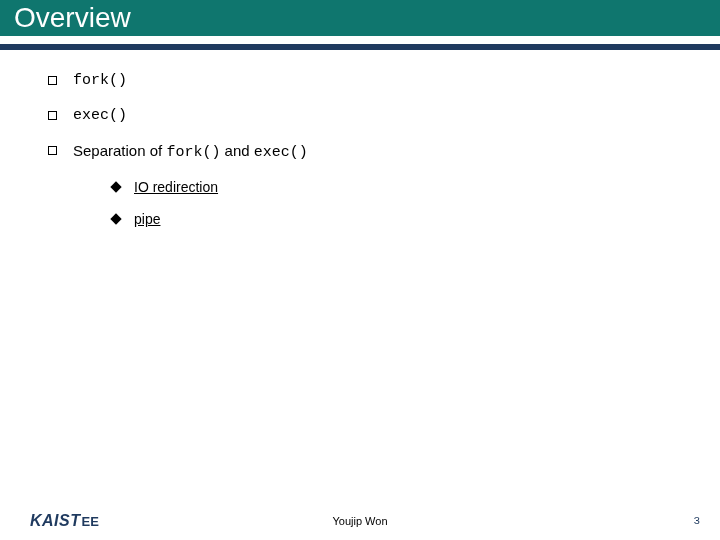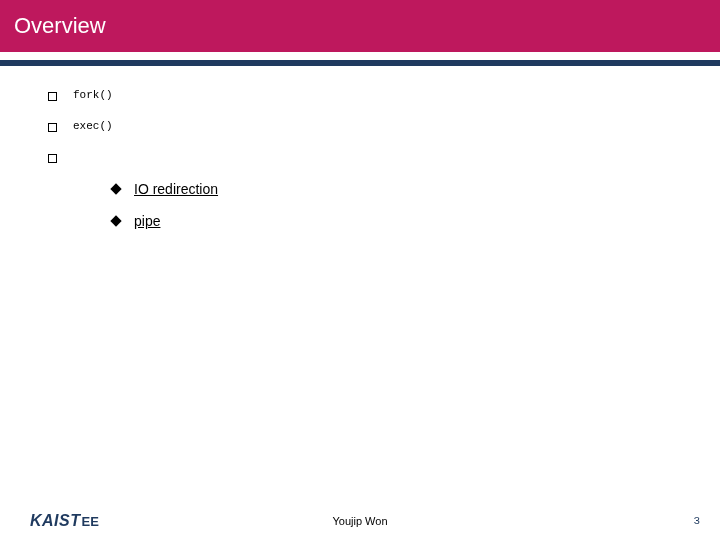--- a/index.html
+++ b/index.html
@@ -1,22 +1,22 @@
 <!DOCTYPE html>
 <html><head>
 <meta charset="utf-8">
 <style>
   * { box-sizing: border-box; margin: 0; padding: 0; }
   html, body { width: 720px; height: 540px; font-family: Arial, Helvetica, sans-serif; background: #fff; color: #000; }
   .slide { position: relative; width: 720px; height: 540px; }
-  .title-bar { background: #be185d; color: #fff; height: 52px; display: flex; align-items: center; padding-left: 14px; font-size: 22px; }
+  .title-bar { background: #0f766e; color: #fff; height: 36px; display: flex; align-items: center; padding-left: 14px; font-size: 28px; }
   .white-gap { height: 8px; }
   .accent-bar { background: #1f3a5f; height: 6px; }
   .content { padding: 22px 48px 0 48px; }
-  .item { display: flex; align-items: center; margin-bottom: 18px; font-size: 11px; }
+  .item { display: flex; align-items: flex-start; margin-bottom: 18px; font-size: 15px; }
   .sq-bullet { width: 9px; height: 9px; border: 1.5px solid #000; margin-top: 4px; margin-right: 16px; flex-shrink: 0; }
   .mono { font-family: "Courier New", Courier, monospace; }
   .sublist { padding-left: 64px; margin-top: 4px; text-decoration: underline; }
   .subitem { display: flex; align-items: flex-start; margin-bottom: 16px; font-size: 14px; }
   .diamond { width: 8px; height: 8px; background: #000; transform: rotate(45deg); margin-top: 4px; margin-right: 14px; flex-shrink: 0; }
   .footer { position: absolute; bottom: 10px; left: 0; width: 100%; display: flex; align-items: center; justify-content: space-between; padding: 0 20px 0 30px; }
   .logo { font-family: Arial, sans-serif; font-weight: 900; font-size: 16px; letter-spacing: 0.5px; color: #1f3a5f; font-style: italic; }
   .logo .ee { font-style: normal; font-weight: 700; font-size: 13px; letter-spacing: 0; margin-left: 1px; }
   .author { font-family: Liberation Sans, sans-serif; font-size: 11px; color: #000; position: absolute; left: 50%; transform: translateX(-50%); }
   .pagenum { font-family: "Courier New", Courier, monospace; font-size: 11px; color: #1f3a5f; }
@@ -40,20 +40,23 @@
     </div>
 
     <div class="item">
       <span class="sq-bullet"></span>
       <span class="mono">exec()</span>
     </div>
 
 
     <div class="item">
       <span class="sq-bullet"></span>
+      <span class="mixed-text">
+        <span style="font-weight:400;">Separation of </span><span class="mono">fork()</span><span> and </span><span class="mono">exec()</span>
+      </span>
     </div>
 
     <div class="sublist">
       <div class="subitem">
         <span class="diamond"></span>
         <span>IO redirection</span>
       </div>
       <div class="subitem">
         <span class="diamond"></span>
         <span>pipe</span>

